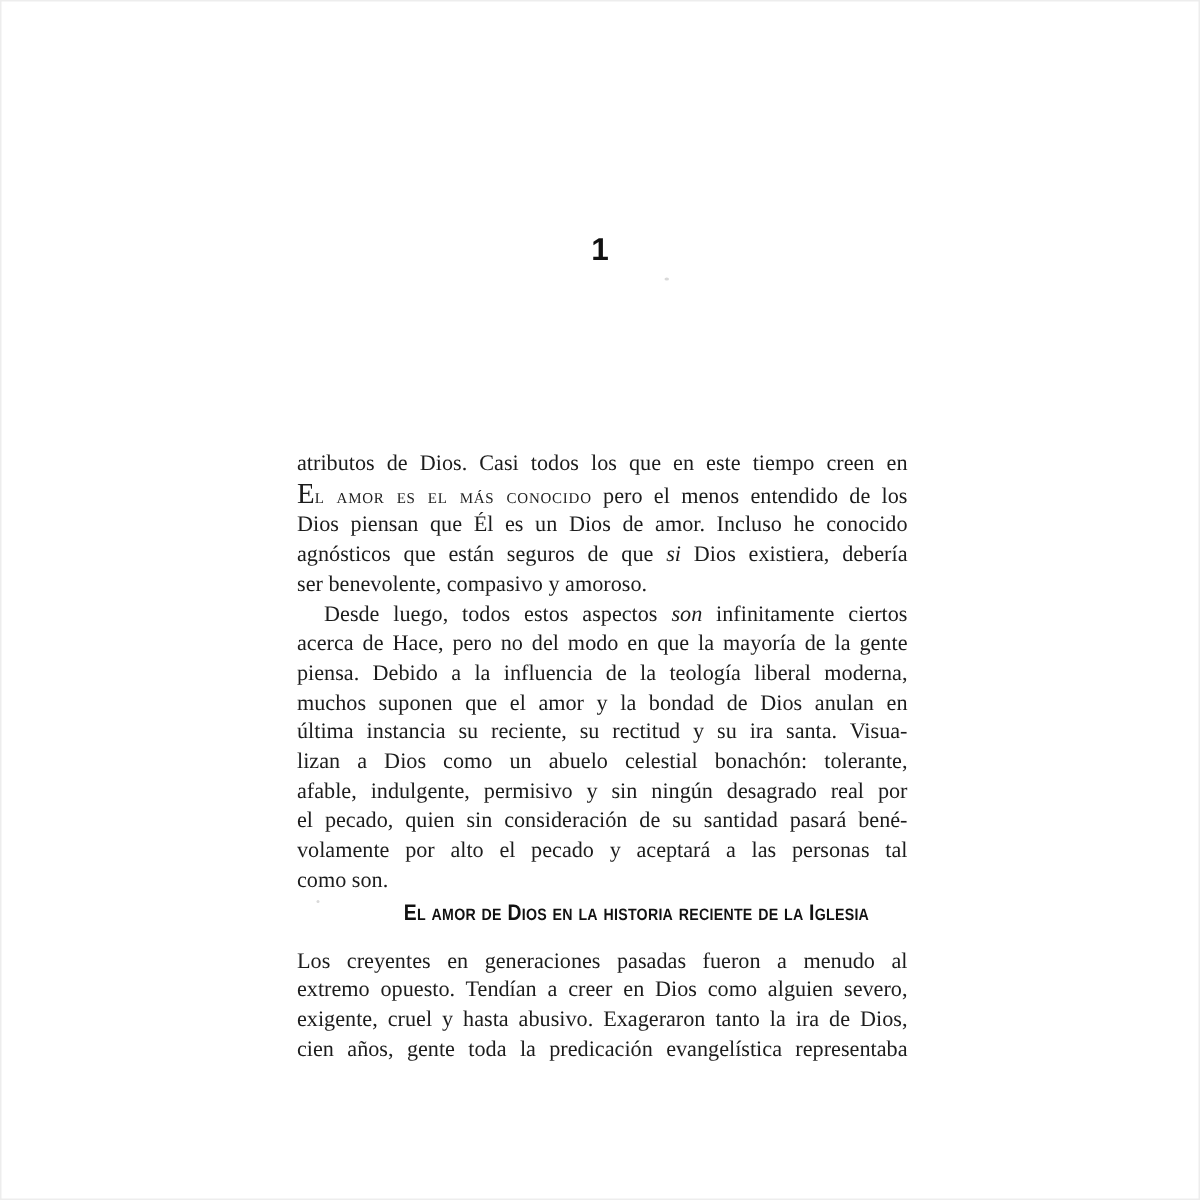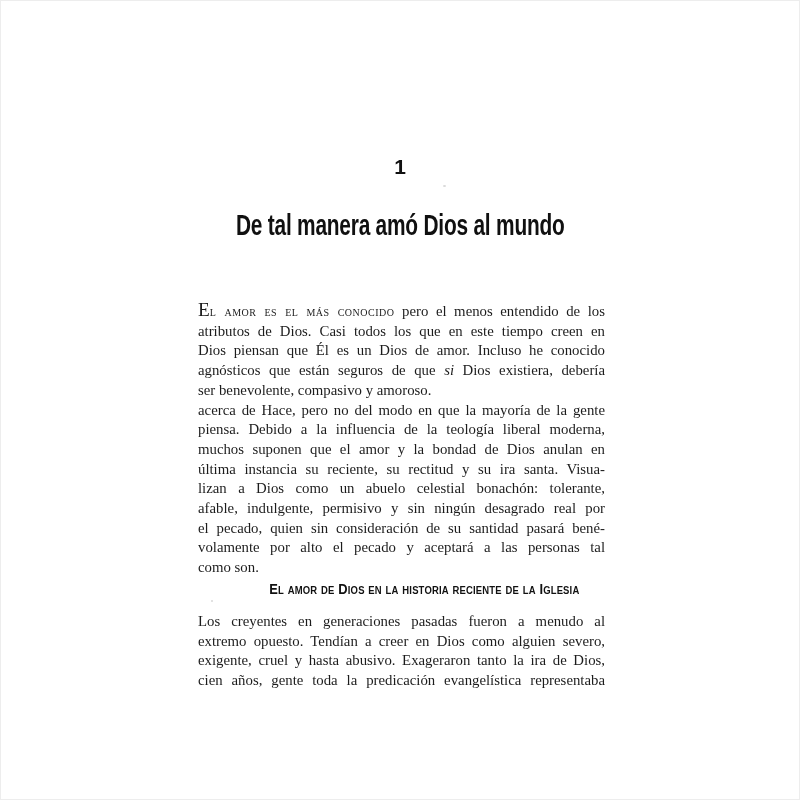--- a/index.html
+++ b/index.html
@@ -112,33 +112,31 @@
 </style>
 </head>
 <body>
 
 <div class="page">
   <div class="speck s1"></div>
   <div class="speck s2"></div>
 
   <div class="chapter-number">1</div>
 
-  <div class="chapter-title">
-    <span class="squeeze">De tal manera amó Dios al mundo</span>
-  </div>
 
   <div class="body-text" id="body-text">
       <div class="para">
+        <div class="bl">atributos de Dios. Casi todos los que en este tiempo creen en</div>
         <div class="bl"><span class="lead">E</span><span class="sc">l amor es el más conocido</span> pero el menos entendido de los</div>
-        <div class="bl">atributos de Dios. Casi todos los que en este tiempo creen en</div>
         <div class="bl">Dios piensan que Él es un Dios de amor. Incluso he conocido</div>
         <div class="bl">agnósticos que están seguros de que <i>si</i> Dios existiera, debería</div>
         <div class="bl flush">ser benevolente, compasivo y amoroso.</div>
       </div>
       <div class="para">
+        <div class="bl indent">Desde luego, todos estos aspectos <i>son</i> infinitamente ciertos</div>
         <div class="bl">acerca de Hace, pero no del modo en que la mayoría de la gente</div>
         <div class="bl">piensa. Debido a la influencia de la teología liberal moderna,</div>
         <div class="bl">muchos suponen que el amor y la bondad de Dios anulan en</div>
         <div class="bl">última instancia su reciente, su rectitud y su ira santa. Visua-</div>
         <div class="bl">lizan a Dios como un abuelo celestial bonachón: tolerante,</div>
         <div class="bl">afable, indulgente, permisivo y sin ningún desagrado real por</div>
         <div class="bl">el pecado, quien sin consideración de su santidad pasará bené-</div>
         <div class="bl">volamente por alto el pecado y aceptará a las personas tal</div>
         <div class="bl flush">como son.</div>
       </div>

